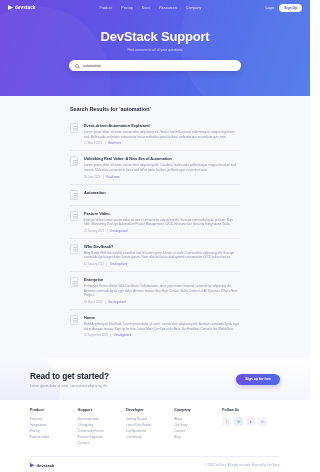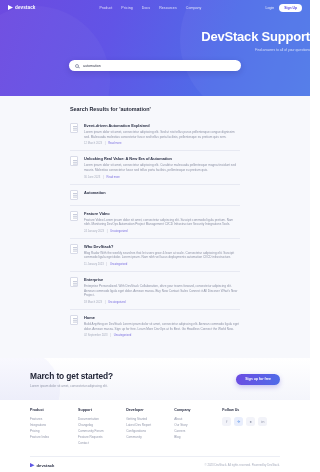--- a/index.html
+++ b/index.html
@@ -60,21 +60,21 @@
   .nav-cta {
     background: #ffffff; color: #5a4ae3;
     font-size: 3.4px; font-weight: bold;
     padding: 2px 5px; border-radius: 6px;
     border: none; white-space: nowrap;
   }
 
   
   .hero-content {
     position: relative; z-index: 4;
-    text-align: right;
+    text-align: center;
     padding-top: 14px;
   }
   .hero-title {
     color: #ffffff;
     font-size: 13px;
     font-weight: bold;
     letter-spacing: -0.2px;
   }
   .hero-sub {
     color: rgba(255,255,255,0.72);
@@ -338,21 +338,21 @@
           <span>02 September 2023</span>
           <span class="sep">|</span>
           <span class="r-link">Uncategorized</span>
         </div>
       </div>
     </div>
   </div>
 
   <div class="cta">
     <div class="cta-left">
-      <div class="cta-title">March to get started?</div>
+      <div class="cta-title">Read to get started?</div>
       <div class="cta-sub">Lorem ipsum dolor sit amet, consectetur adipiscing elit.</div>
     </div>
     <button class="cta-btn">Sign up for free</button>
   </div>
 
   <div class="footer">
     <div class="foot-cols">
 
       <div class="foot-col">
         <div class="foot-h">Product</div>

